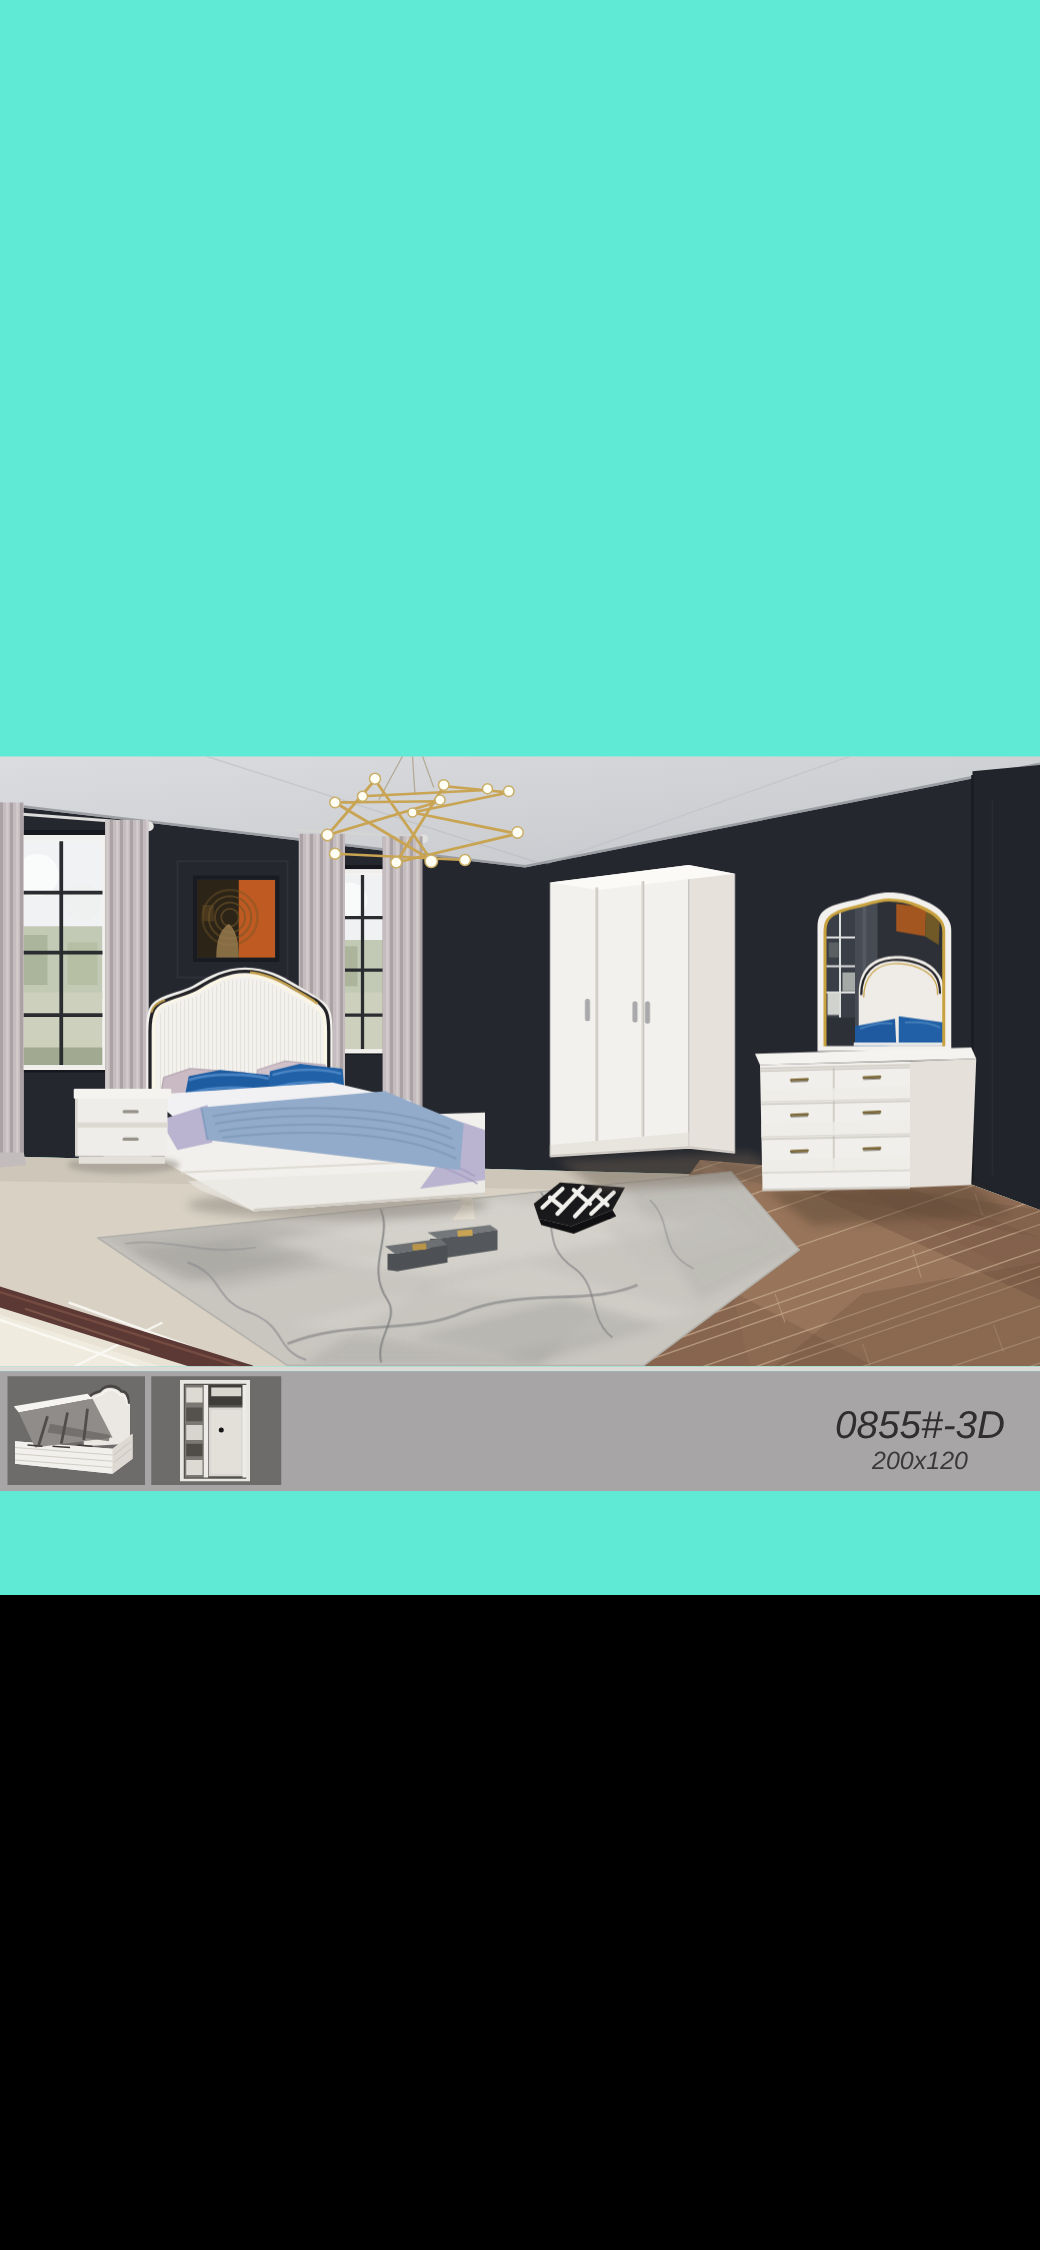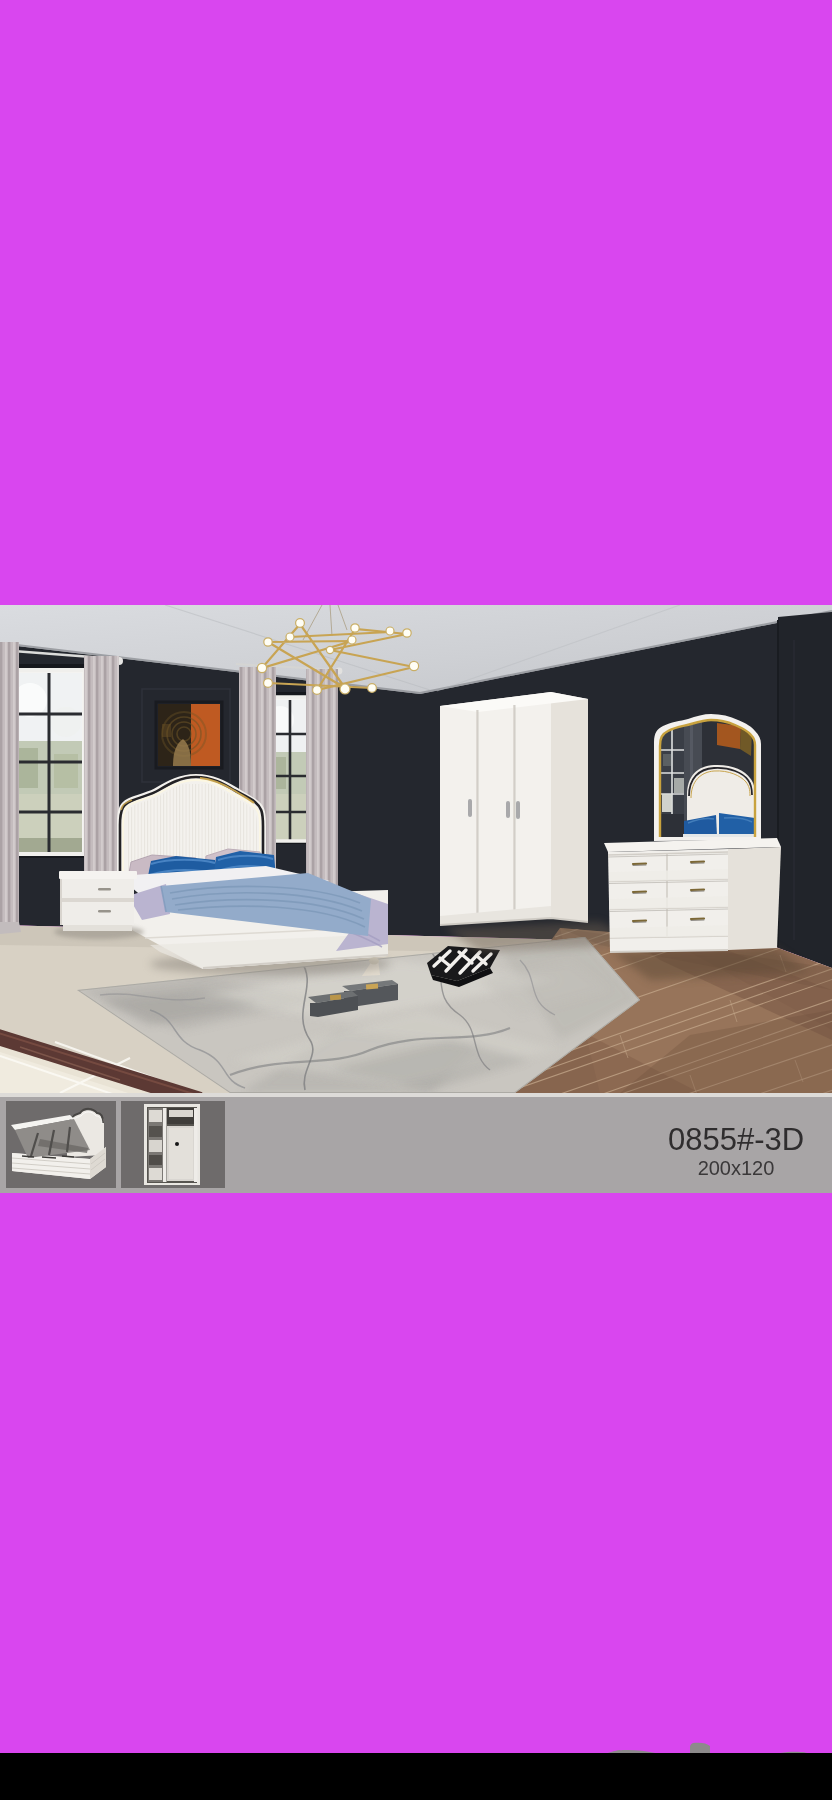--- a/index.html
+++ b/index.html
@@ -1,16 +1,16 @@
 <!DOCTYPE html>
 <html><head>
 <meta charset="utf-8">
 <style>
   html,body{margin:0;padding:0;background:#000;}
-  .page{position:relative;width:832px;height:1753px;background:#d946ef;overflow:hidden;font-family:"Liberation Sans", sans-serif;}
+  .page{position:relative;width:832px;height:1276px;background:#5eead4;overflow:hidden;font-family:"Liberation Sans", sans-serif;font-style:italic;}
   .photo{position:absolute;left:0;top:605px;width:832px;height:488px;display:block;}
   .strip{position:absolute;left:0;top:1093px;width:832px;height:100px;display:block;}
   .wm{position:absolute;left:0;top:1700px;width:832px;height:100px;display:block;}
 </style>
 </head>
 <body>
 <div class="page">
 
 <svg class="photo" viewBox="0 605 832 488" preserveAspectRatio="none" xmlns="http://www.w3.org/2000/svg">
   <defs>

